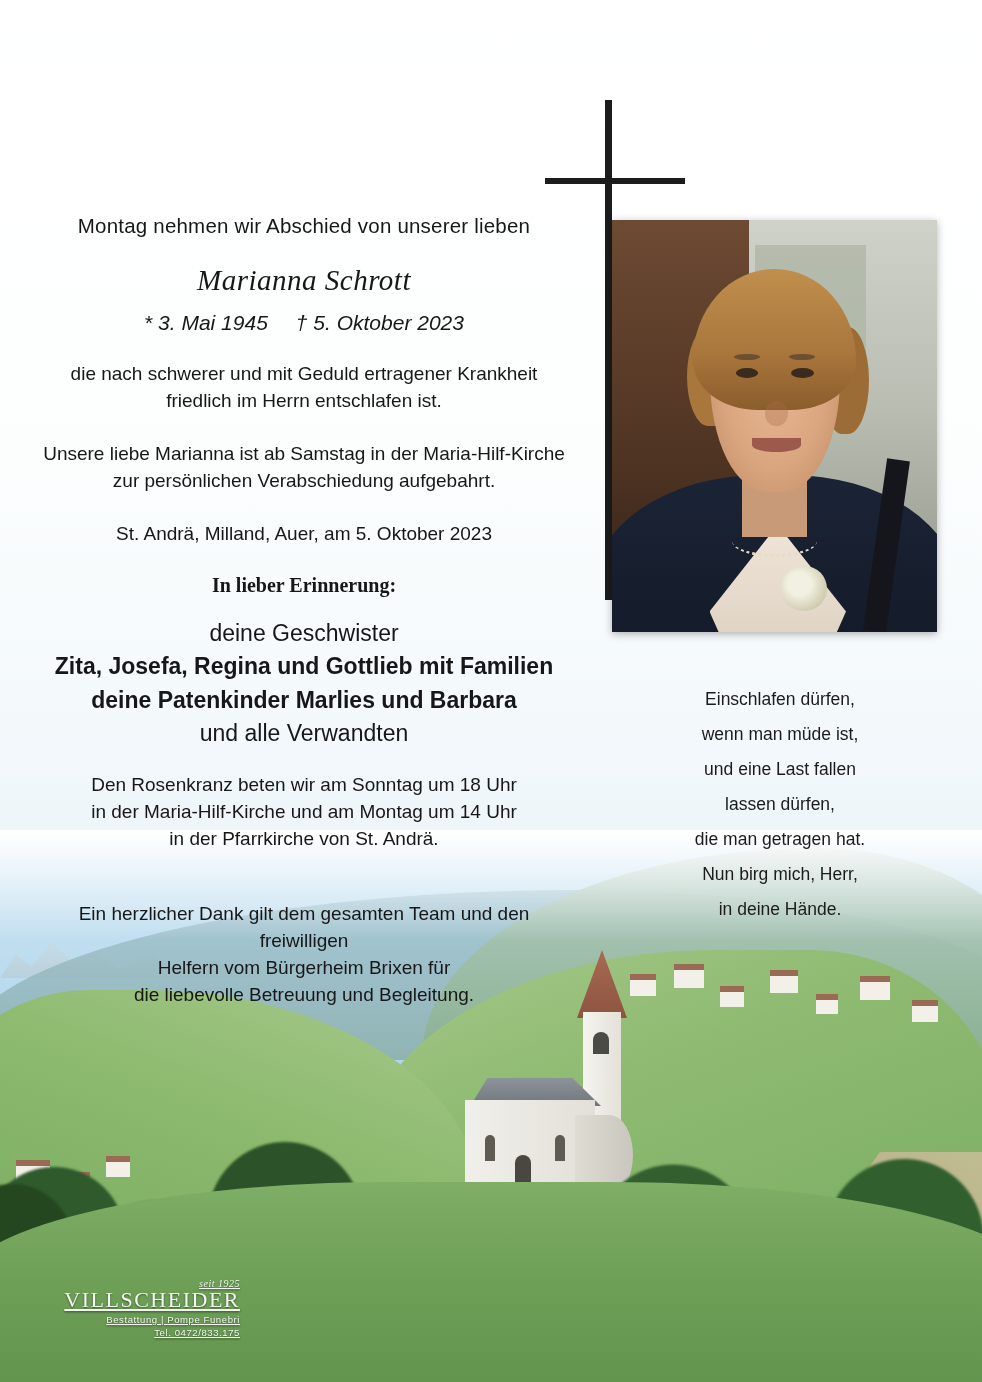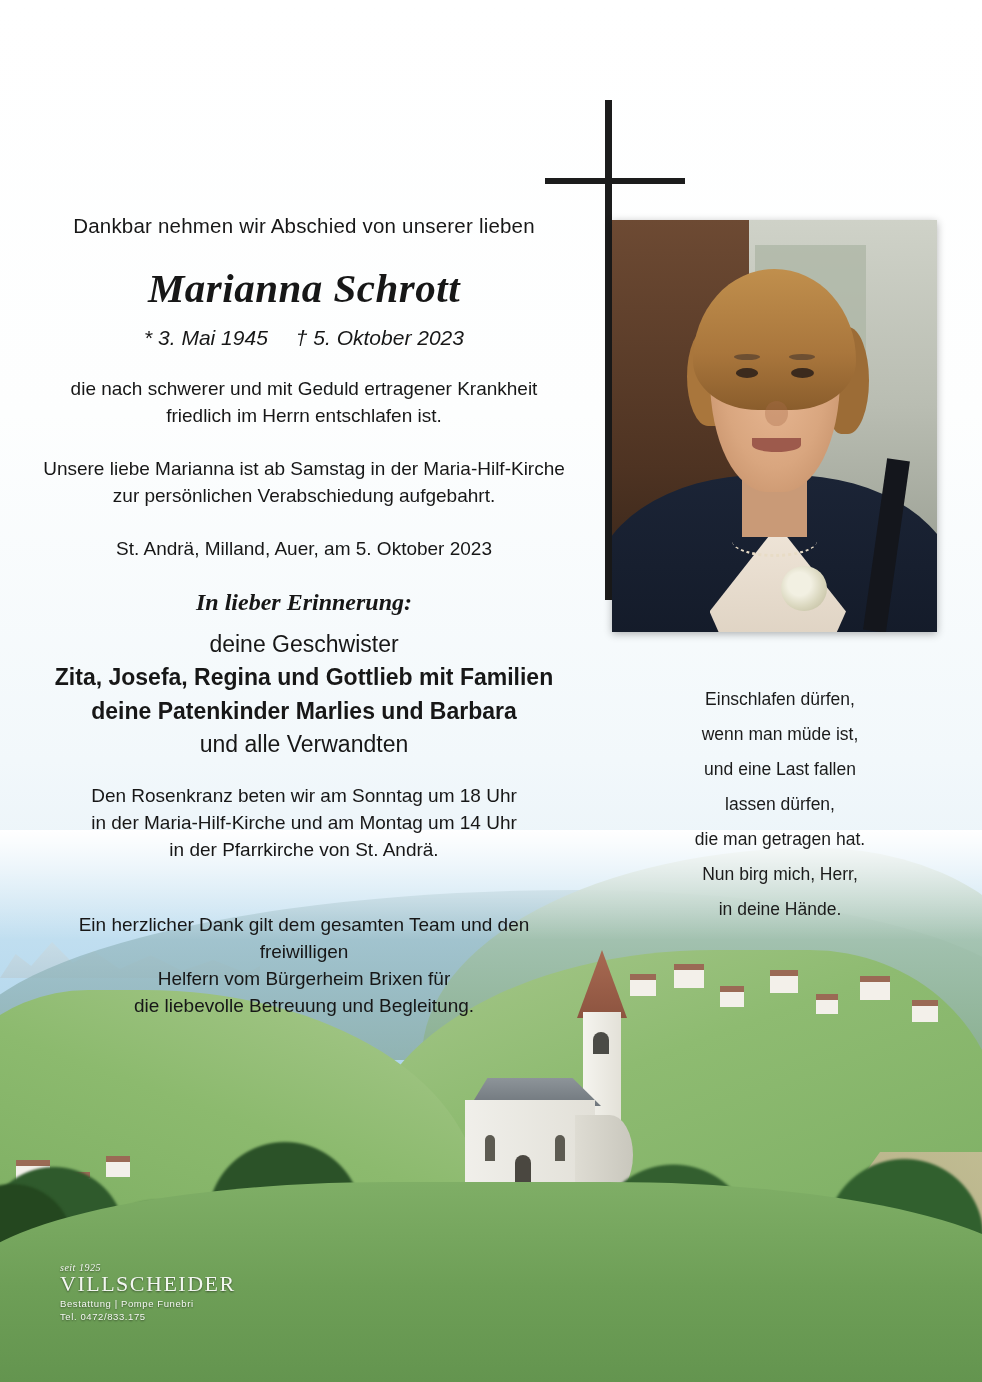--- a/index.html
+++ b/index.html
@@ -441,44 +441,43 @@
   }
   .lead {
     font-size: 20.5px;
     letter-spacing: .2px;
     margin: 0 0 26px 0;
     font-weight: 300;
   }
   .name {
     font-family: "Liberation Serif", serif;
     font-style: italic;
-    font-weight: bold;
-    font-size: 41px;
+    font-weight: normal;
+    font-size: 29px;
     letter-spacing: .5px;
     margin: 0 0 14px 0;
   }
   .dates {
     font-size: 21px;
     margin: 0 0 26px 0;
     font-weight: 300;
     font-style: italic;
   }
   .dates .sep { display: inline-block; width: 28px; }
   .para {
     font-size: 19px;
     line-height: 1.42;
     margin: 0 0 26px 0;
     font-weight: 300;
   }
   .mem-head {
     font-family: "Liberation Serif", serif;
-    font-style: italic;
     font-weight: bold;
-    font-size: 24px;
-    margin: 0 0 12px 0;
+    font-size: 20px;
+    margin: 0 0 20px 0;
   }
   .mem-line {
     font-size: 23px;
     line-height: 1.45;
     font-weight: 300;
   }
   .mem-line b { font-weight: bold; }
   .block-gap { height: 22px; }
 
   
@@ -491,26 +490,27 @@
     font-size: 17.5px;
     line-height: 2.0;
     color: #1b1b1b;
     font-weight: 300;
   }
 
   
   .logo {
     position: absolute;
     left: 60px;
-    bottom: 60px;
+    bottom: 44px;
     width: 180px;
-    text-align: left;
+    text-align: right;
     color: #ffffff;
     text-shadow: 0 1px 2px rgba(0,0,0,.55);
     opacity: .92;
+    text-decoration: underline;
   }
   .logo .seit {
     font-family: "Liberation Serif", serif;
     font-style: italic;
     font-size: 10px;
     letter-spacing: .5px;
     margin-bottom: -2px;
   }
   .logo .brand {
     font-family: "Liberation Serif", serif;
@@ -600,21 +600,21 @@
     <div class="eye l"></div>
     <div class="eye r"></div>
     <div class="nose"></div>
     <div class="mouth"></div>
     <div class="necklace"></div>
     <div class="strap"></div>
     <div class="brooch"></div>
   </div>
 
   <div class="text-col">
-    <p class="lead">Dankbar nehmen wir Abschied von unserer lieben</p>
+    <p class="lead">Montag nehmen wir Abschied von unserer lieben</p>
     <p class="name">Marianna Schrott</p>
     <p class="dates">
       <span>* 3. Mai 1945</span><span class="sep"></span><span>† 5. Oktober 2023</span>
     </p>
 
     <p class="para" style="white-space:pre-line">die nach schwerer und mit Geduld ertragener Krankheit
 friedlich im Herrn entschlafen ist.</p>
     <p class="para" style="white-space:pre-line">Unsere liebe Marianna ist ab Samstag in der Maria-Hilf-Kirche
 zur persönlichen Verabschiedung aufgebahrt.</p>
     <p class="para" style="white-space:pre-line">St. Andrä, Milland, Auer, am 5. Oktober 2023</p>

